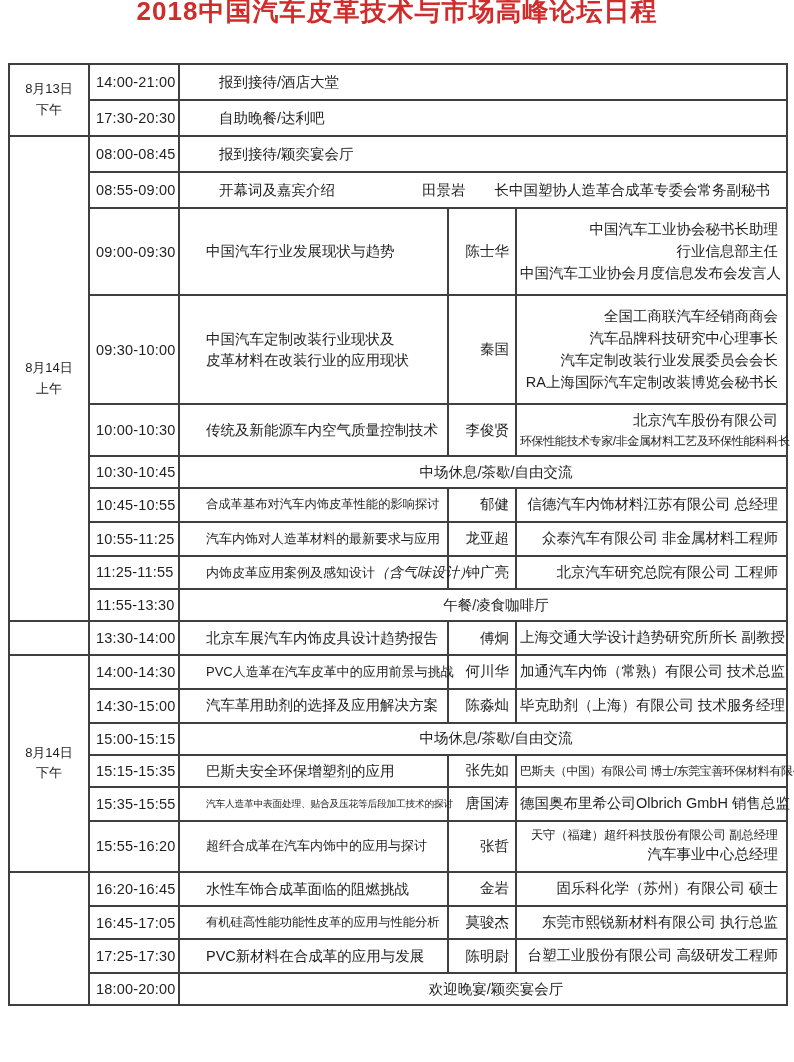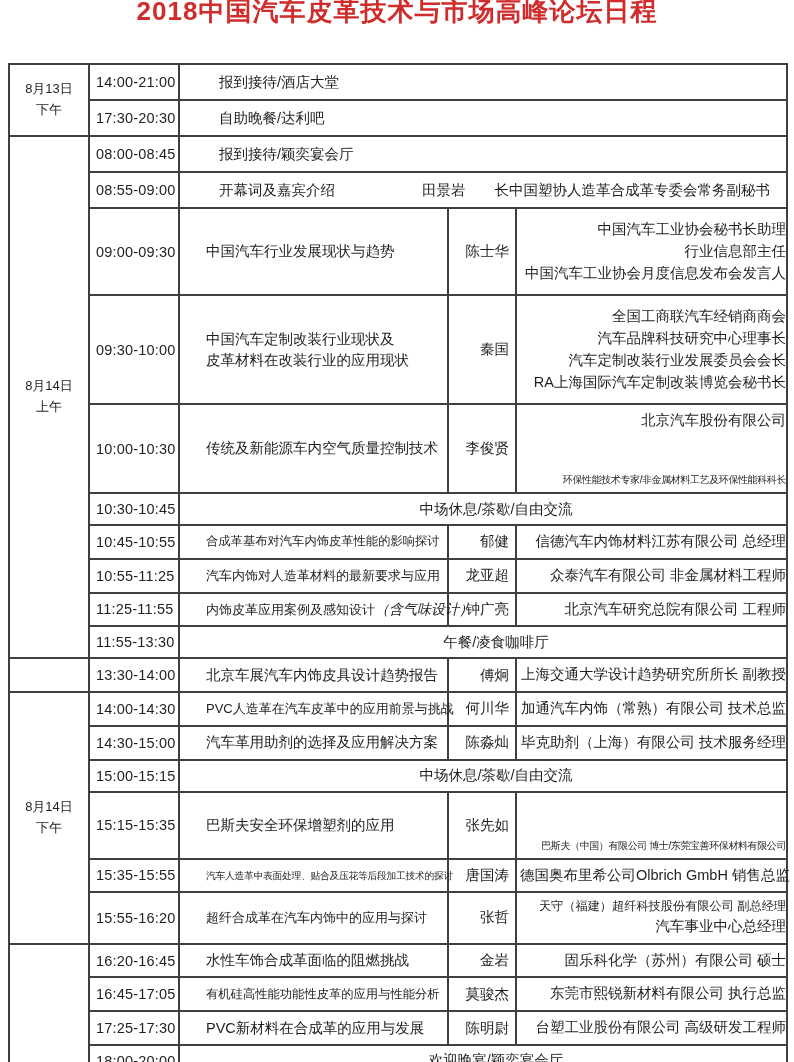--- a/index.html
+++ b/index.html
@@ -23,24 +23,24 @@
   .c-time{text-align:center;white-space:nowrap;letter-spacing:.2px;border-radius:10px;}
   .c-merged.ml{text-align:left;padding-left:39px;height:24px;}
   .c-merged.mc{text-align:center;padding-left:32px;}
   .c-topic{text-align:left;padding-left:26px;line-height:1.4;}
   .c-topic .t-line{white-space:nowrap;}
   .t-s1{font-size:13px;}
   .t-s2{font-size:12.3px;}
   .t-xs{font-size:9.8px;letter-spacing:-.3px;}
   .t-note{font-size:14px;font-style:italic;}
   .c-speaker{text-align:right;white-space:nowrap;}
-  .c-affil{text-align:right;padding-right:0;padding-left:3px;line-height:1.5;}
+  .c-affil{text-align:right;padding-right:8px;padding-left:3px;line-height:1.5;}
   .c-affil .a-line{white-space:nowrap;}
   .a-s{font-size:12.2px;line-height:1.45;}
-  .a-xs{font-size:10px;letter-spacing:-.4px;line-height:1.5;margin-top:40px;}
+  .a-xs{font-size:12px;letter-spacing:-.4px;line-height:1.5;}
   .pad-v{padding-top:10px;padding-bottom:10px;}
 </style>
 </head>
 <body style="--accent: #d02c2c; --border: #3f3f3f; color: rgb(31, 31, 31);">
 
 <div class="doc-title">2018中国汽车皮革技术与市场高峰论坛日程</div>
 
 <div class="doc-info">
 </div>
 

